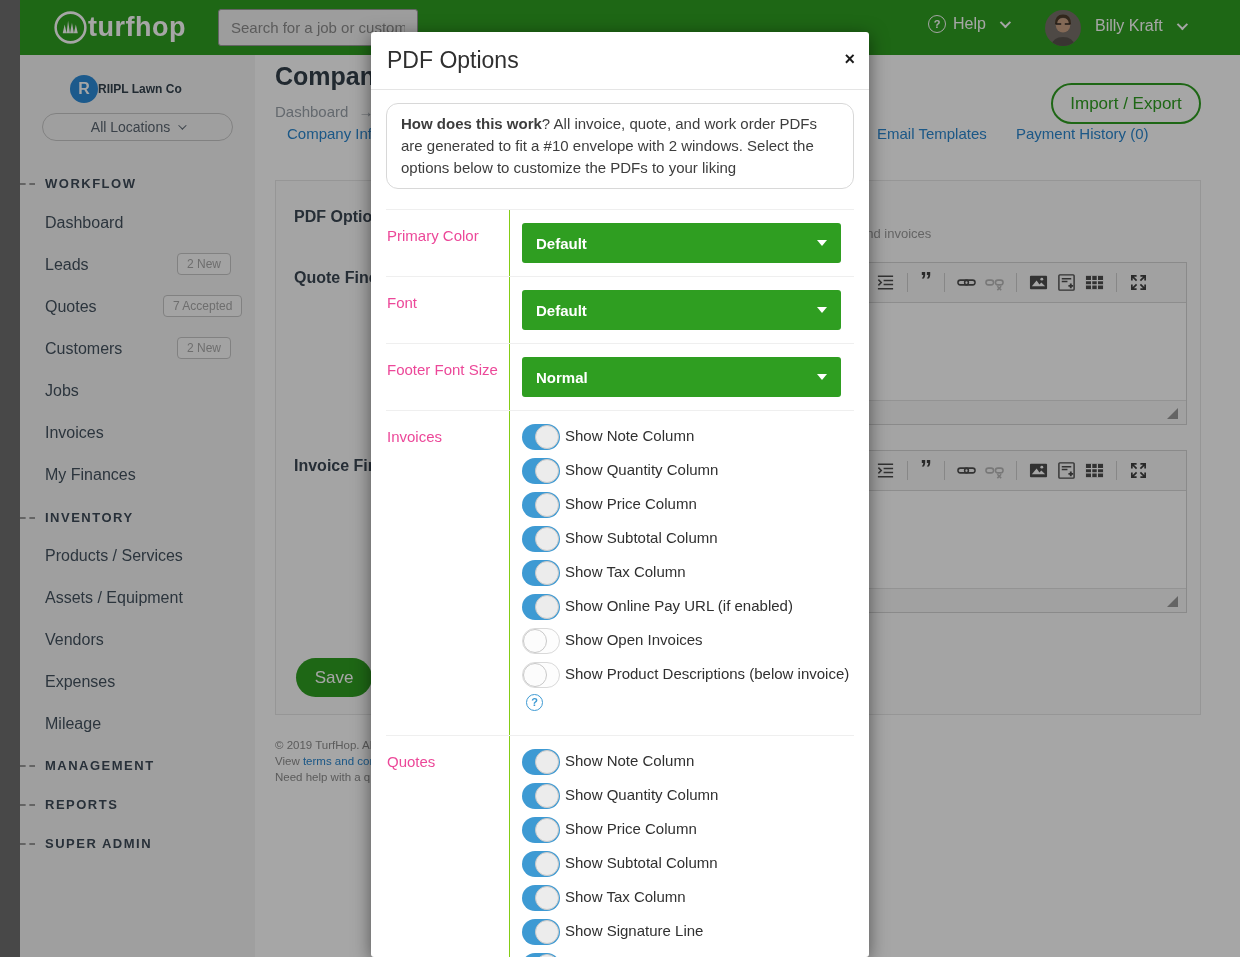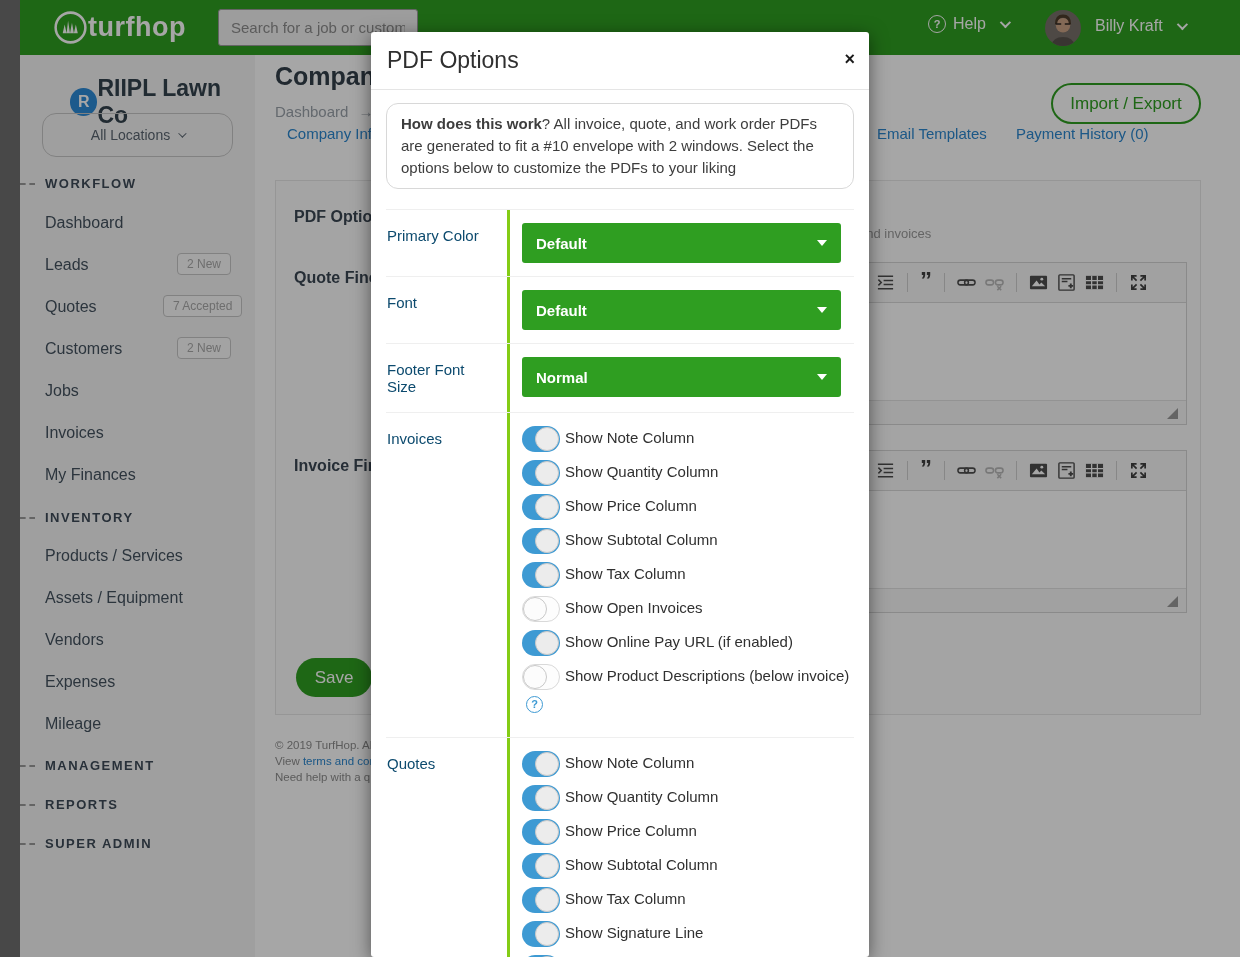--- a/index.html
+++ b/index.html
@@ -27,22 +27,22 @@
           border-bottom:2px solid currentColor; transform:rotate(45deg) translateY(-2px); }
   .avatar { position:absolute; left:1025px; top:10px; width:36px; height:36px; border-radius:50%; overflow:hidden; }
   .user-group { position:absolute; left:1075px; top:17px; display:flex; align-items:center; color:#fff; }
   .user-name { font-size:16px; margin-right:14px; }
 
   
   .sidebar { position:absolute; left:20px; top:55px; width:235px; height:902px; background:#f5f5f5; }
   .company { position:absolute; left:50px; top:20px; display:flex; align-items:center; }
   .r-logo { width:28px; height:28px; border-radius:50%; background:#2b8ad7; color:#fff; display:flex;
             align-items:center; justify-content:center; font-size:16px; font-weight:bold; }
-  .company-name { font-size:23px; font-weight:600; color:#34424e; }
-  .loc-pill { position:absolute; left:22px; top:58px; width:191px; height:44px; border:1px solid #c7c7c7;
+  .company-name { font-size:12px; font-weight:600; color:#34424e; }
+  .loc-pill { position:absolute; left:22px; top:58px; width:191px; height:28px; border:1px solid #c7c7c7;
               border-radius:14px; display:flex; align-items:center; justify-content:center;
               font-size:14px; color:#5a6570; background:transparent; }
   .loc-pill .chev { width:6px; height:6px; border-width:1.5px; margin-left:8px; color:#5a6570; }
   .sec-head { position:absolute; left:25px; font-size:13px; font-weight:bold; letter-spacing:1.5px; color:#3e4b58; }
   .sec-dash { position:absolute; left:-25px; top:7px; width:15px; border-top:2px dashed #9a9a9a; }
   .si { position:absolute; left:25px; font-size:16px; color:#44525f; cursor:pointer; }
   .badge { position:absolute; font-size:12px; color:#a9a9a9; border:1px solid #c6c6c6; border-radius:4px;
            padding:3px 9px; background:#fafafa; }
 
   
@@ -82,21 +82,21 @@
            border-radius:3px; box-shadow:0 4px 18px rgba(0,0,0,0.5); overflow:hidden; }
   .modal-header { height:58px; border-bottom:1px solid #e5e5e5; position:relative; }
   .modal-title { position:absolute; left:16px; top:15px; font-size:23px; color:#2f2f2f; }
   .modal-close { position:absolute; right:14px; top:18px; font-size:18px; font-weight:bold; color:#1a1a1a;
                  cursor:pointer; line-height:18px; }
   .modal-body { padding:13px 15px 0 15px; }
   .info-box { border:1px solid #d8d8d8; border-radius:12px; padding:9px 14px; font-size:15px; color:#3d3d3d;
               line-height:22px; }
   .mtable { margin-top:20px; }
   .mrow { display:grid; grid-template-columns:124px 1fr; border-top:1px solid #efefef; }
-  .mlabel { padding:17px 10px 17px 1px; font-size:15px; color:#0c4a6e; border-right:3px solid #84cc16; }
+  .mlabel { padding:17px 10px 17px 1px; font-size:15px; color:#ec4899; border-right:1px solid #84cc16; }
   .mcontrol { padding:0 0 0 12px; }
   .gselect { width:319px; height:40px; margin:13px 0; background:#2f9e21; border-radius:3px; color:#fff;
              display:flex; align-items:center; padding:0 14px; font-size:15px; font-weight:600; cursor:pointer; }
   .gcaret { margin-left:auto; width:0; height:0; border-left:5px solid transparent;
             border-right:5px solid transparent; border-top:6px solid #fff; }
   .toggle-list { padding:12px 0 14px 0; width:330px; }
   .toggle-item { margin-bottom:7px; font-size:15px; color:#303030; line-height:26px; }
   .switch { position:relative; display:inline-block; width:38px; height:26px; border-radius:13px;
             vertical-align:middle; margin-right:5px; cursor:pointer; }
   .switch.on  { background:#3e9ad3; }
@@ -356,22 +356,22 @@
 
         <div class="mrow">
           <div class="mlabel">Invoices</div>
           <div class="mcontrol">
             <div class="toggle-list">
               <div class="toggle-item"><span class="switch on"><span class="knob"></span></span><span>Show Note Column</span></div>
               <div class="toggle-item"><span class="switch on"><span class="knob"></span></span><span>Show Quantity Column</span></div>
               <div class="toggle-item"><span class="switch on"><span class="knob"></span></span><span>Show Price Column</span></div>
               <div class="toggle-item"><span class="switch on"><span class="knob"></span></span><span>Show Subtotal Column</span></div>
               <div class="toggle-item"><span class="switch on"><span class="knob"></span></span><span>Show Tax Column</span></div>
+              <div class="toggle-item"><span class="switch on"><span class="knob"></span></span><span>Show Online Pay URL (if enabled)</span></div>
               <div class="toggle-item"><span class="switch off"><span class="knob"></span></span><span>Show Open Invoices</span></div>
-              <div class="toggle-item"><span class="switch on"><span class="knob"></span></span><span>Show Online Pay URL (if enabled)</span></div>
               <div class="toggle-item"><span class="switch off"><span class="knob"></span></span><span>Show Product Descriptions (below invoice)</span><span class="qhelp">?</span></div>
             </div>
           </div>
         </div>
 
         <div class="mrow">
           <div class="mlabel">Quotes</div>
           <div class="mcontrol">
             <div class="toggle-list">
               <div class="toggle-item"><span class="switch on"><span class="knob"></span></span><span>Show Note Column</span></div>

